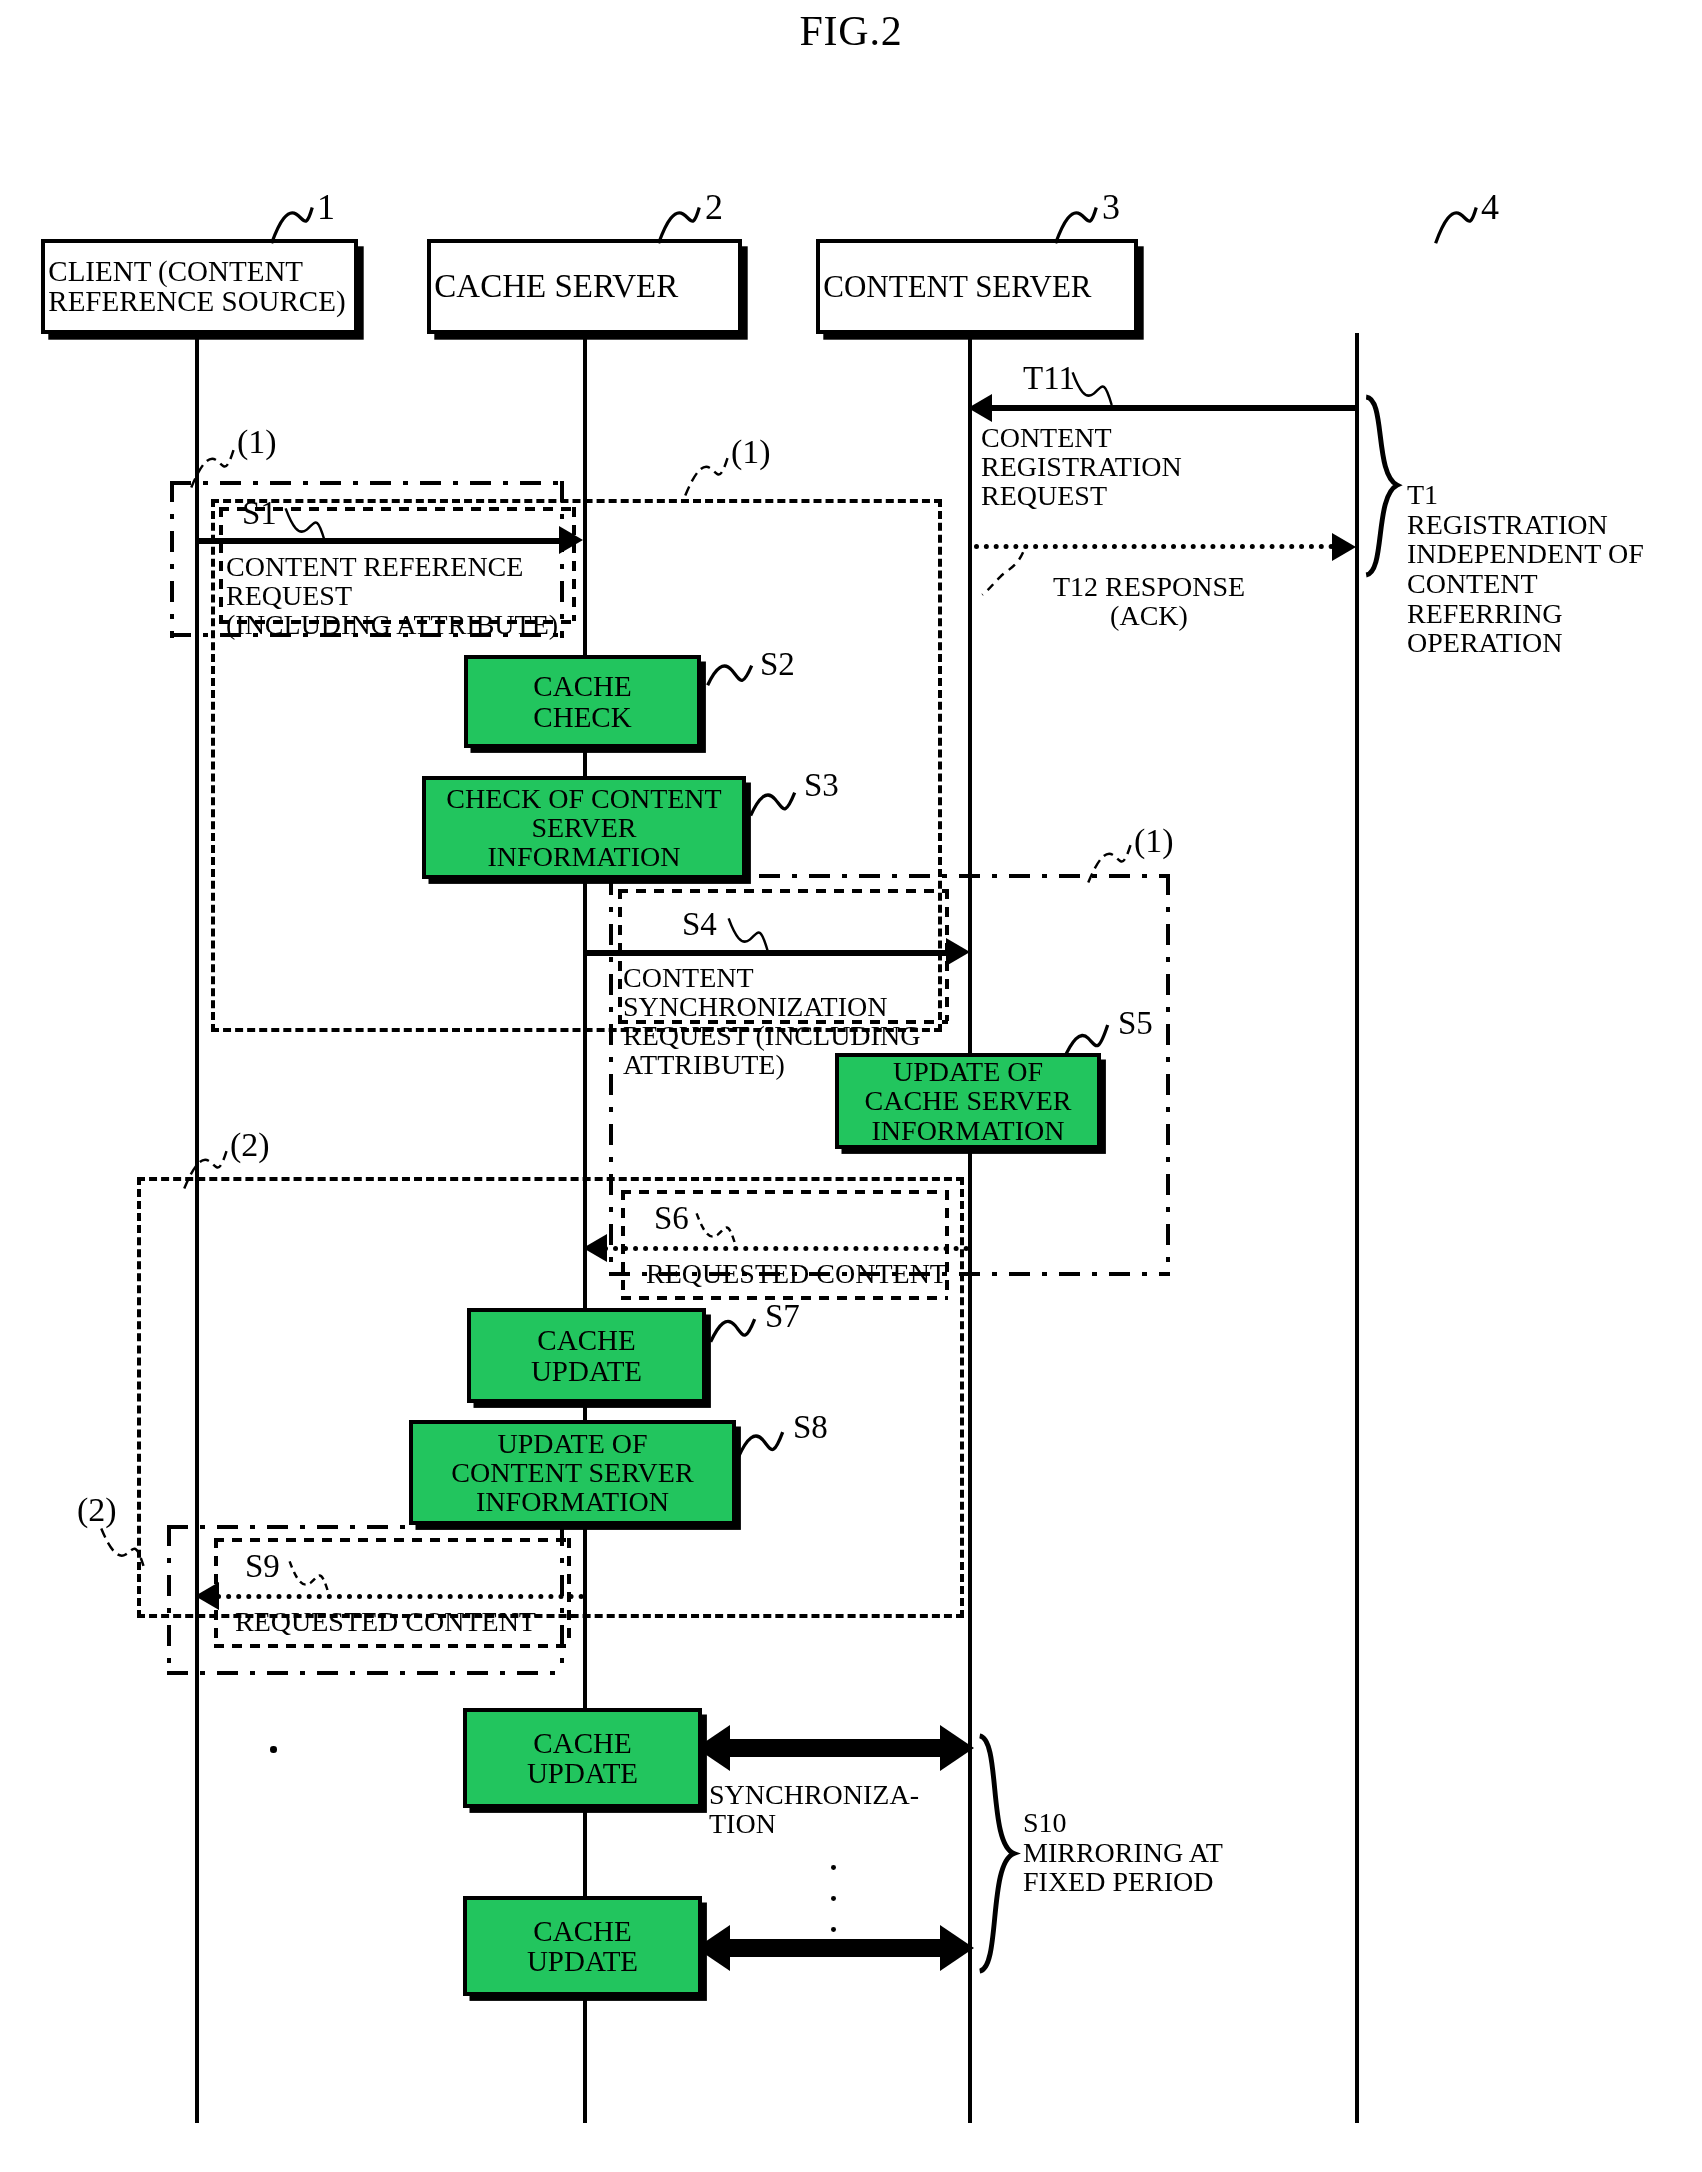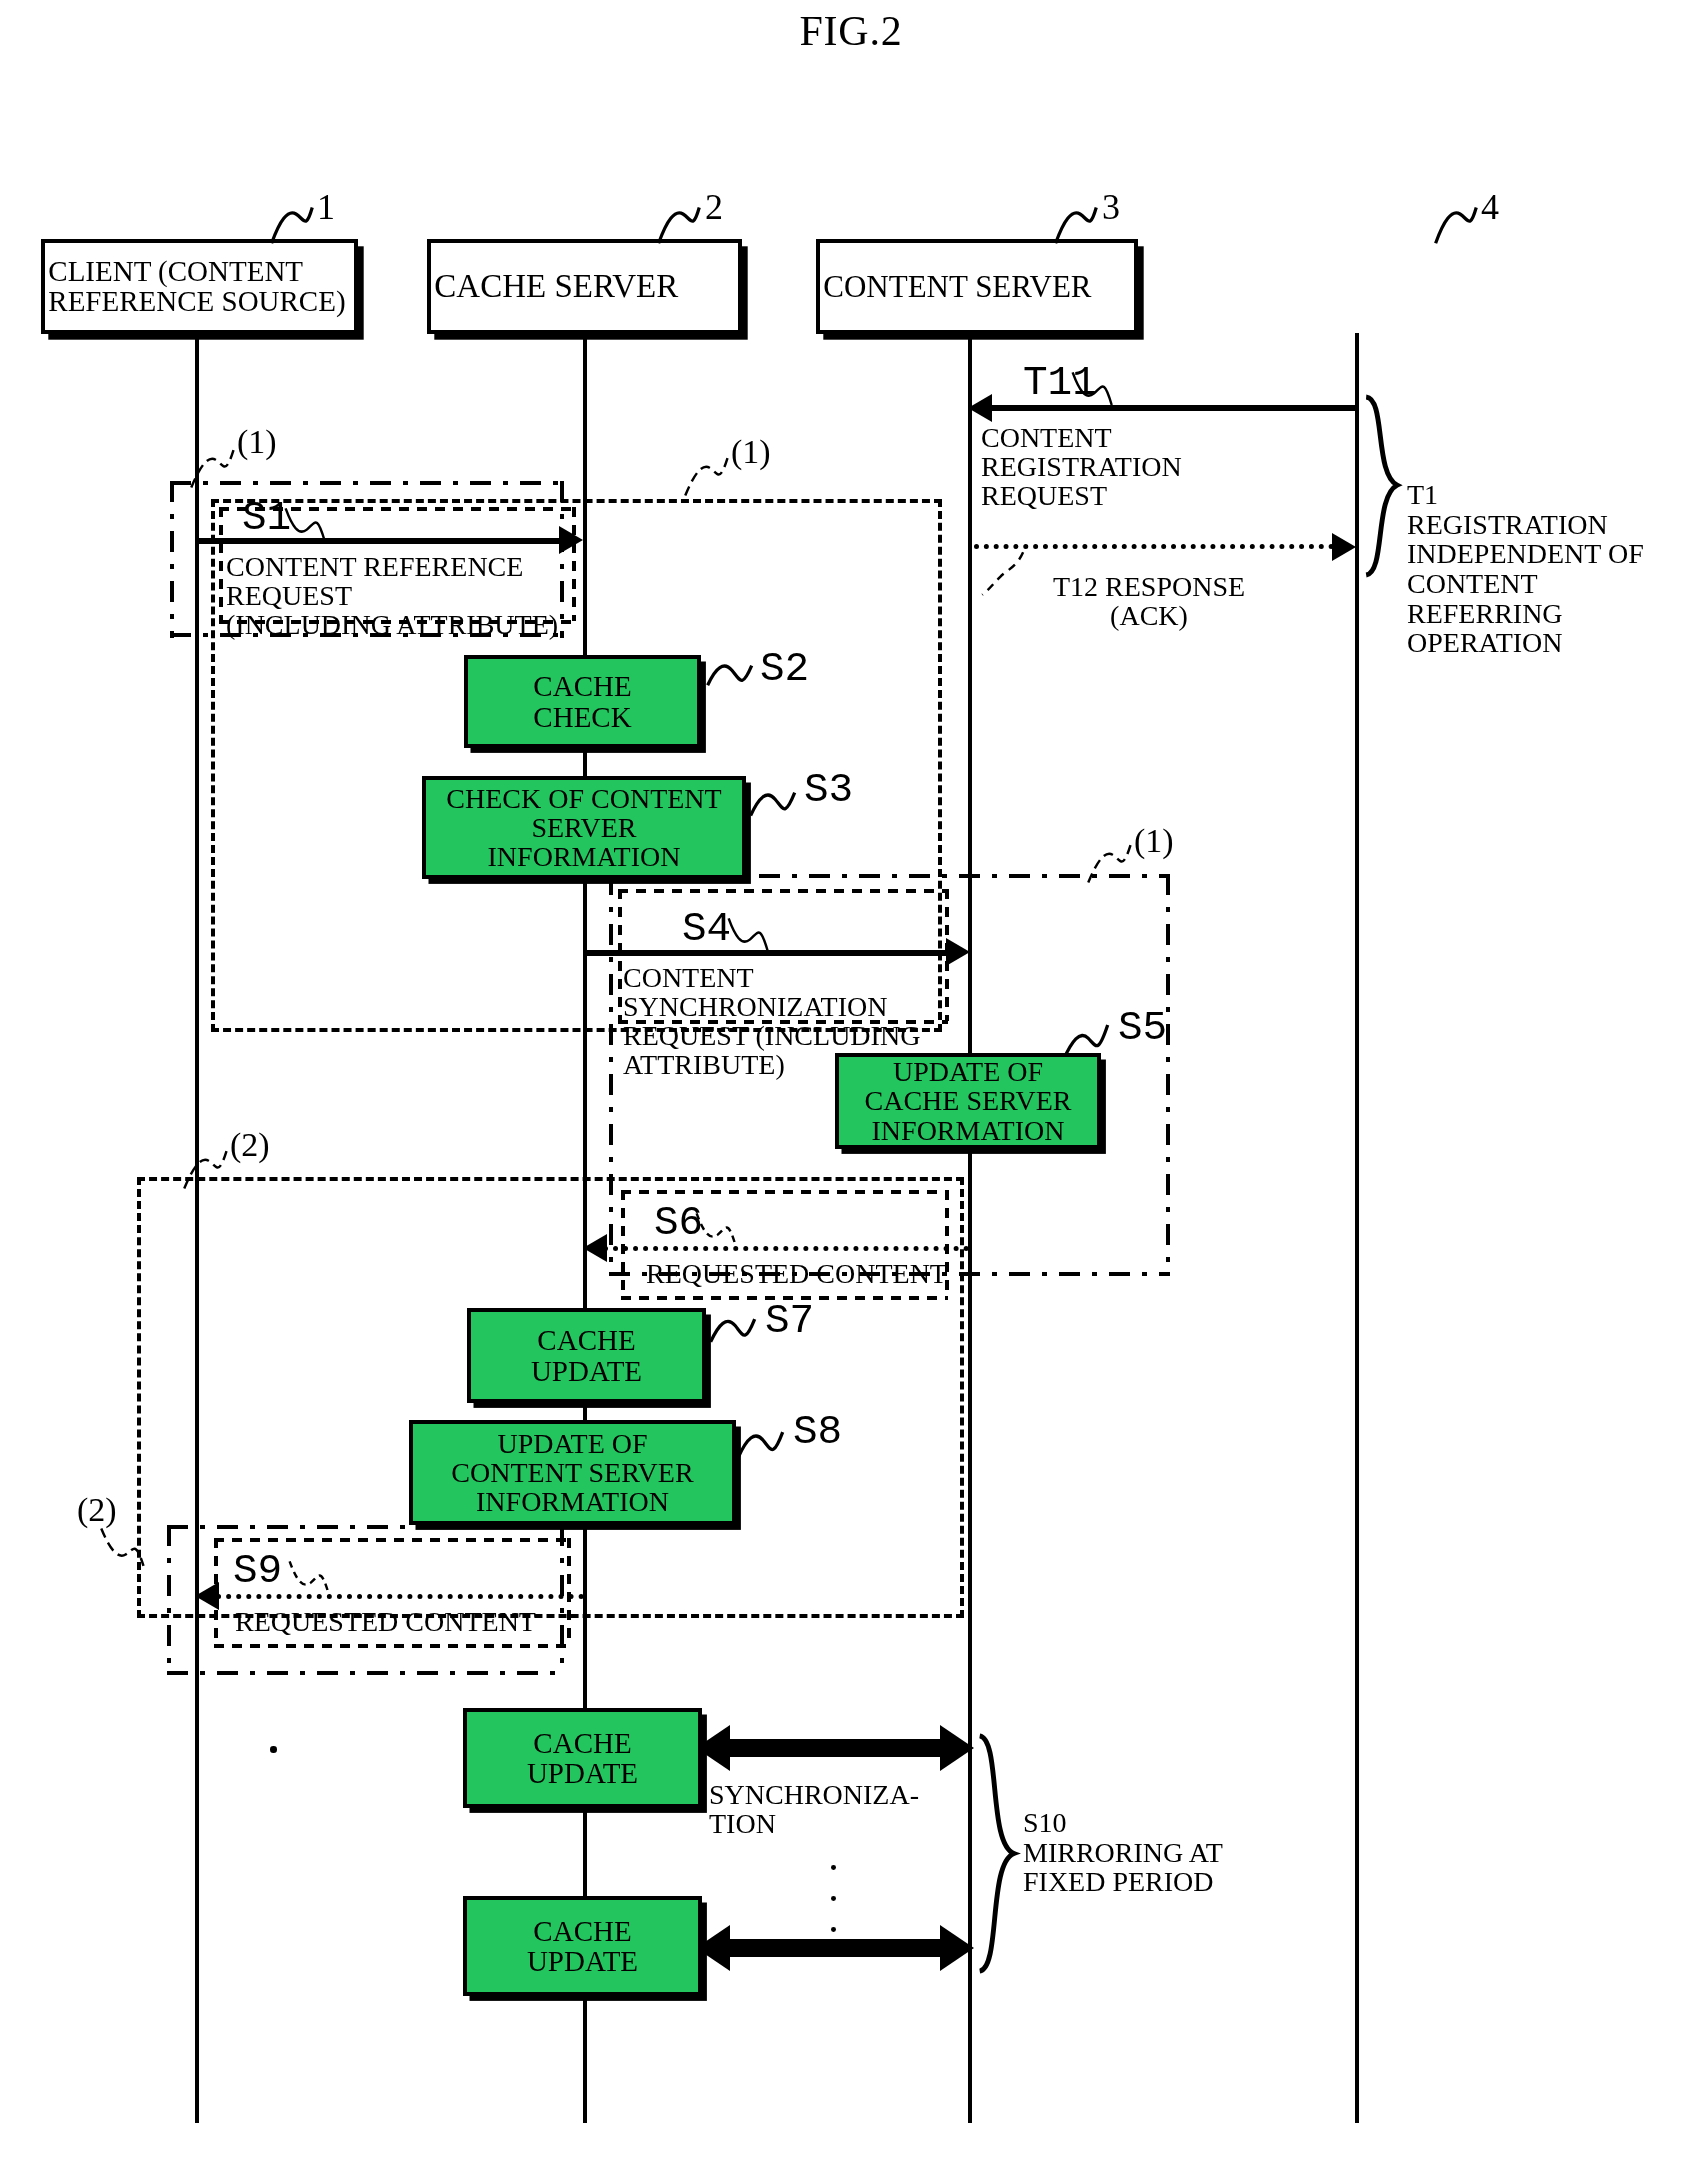--- a/index.html
+++ b/index.html
@@ -80,22 +80,22 @@
   .msg-label {
     position: absolute;
     font-size: 28px;
     line-height: 1.04;
     font-family: "Liberation Serif", serif;
     z-index: 5;
     white-space: pre-line;
   }
   .step-id {
     position: absolute;
-    font-size: 41px;
-    font-family: Liberation Mono, monospace;
+    font-size: 33px;
+    font-family: Liberation Serif, serif;
     z-index: 5;
   }
   .arrow-solid {
     position: absolute;
     height: 5.7px;
     background: #000;
     z-index: 4;
   }
   .arrow-dotted {
     position: absolute;
@@ -380,21 +380,21 @@
     <path d="M4,4 C14,28 24,42 34,36 C44,30 46,18 56,50" stroke="#000" stroke-width="3" fill="none" stroke-dasharray="12 7"></path>
   </svg>
 
   <div class="dd dt-h" style="left:214px; top:1538px; width:356px;"></div>
   <div class="dd dt-h" style="left:214px; top:1644px; width:356px;"></div>
   <div class="dd dt-v" style="left:214px; top:1538px; height:108px;"></div>
   <div class="dd dt-v" style="left:567px; top:1538px; height:108px;"></div>
 
   <div class="arrow-dotted" style="left:206px; top:1594px; width:378px;"></div>
   <div class="head-l" style="left:195px; top:1582px;"></div>
-  <div class="step-id" style="left:233px; top:1548px;">S9</div>
+  <div class="step-id" style="left:245px; top:1548px;">S9</div>
   <svg class="leader" style="left:288px; top:1558px;" width="57" height="46" viewBox="0 0 70 56">
     <path d="M2,4 C10,26 18,38 28,30 C38,22 40,10 50,44" stroke="#000" stroke-width="3" fill="none" stroke-dasharray="8 6"></path>
   </svg>
   <div class="msg-label" style="left:235px; top:1607px; width:311px;">REQUESTED CONTENT</div>
 
   <div class="proc-box" style="left:463px; top:1708px; width:239px; height:100px;">
     <span style="white-space:pre-line;">CACHE
 UPDATE</span>
   </div>
   <div class="dbl-arrow" style="left:719px; top:1739px; width:234px;"></div>

